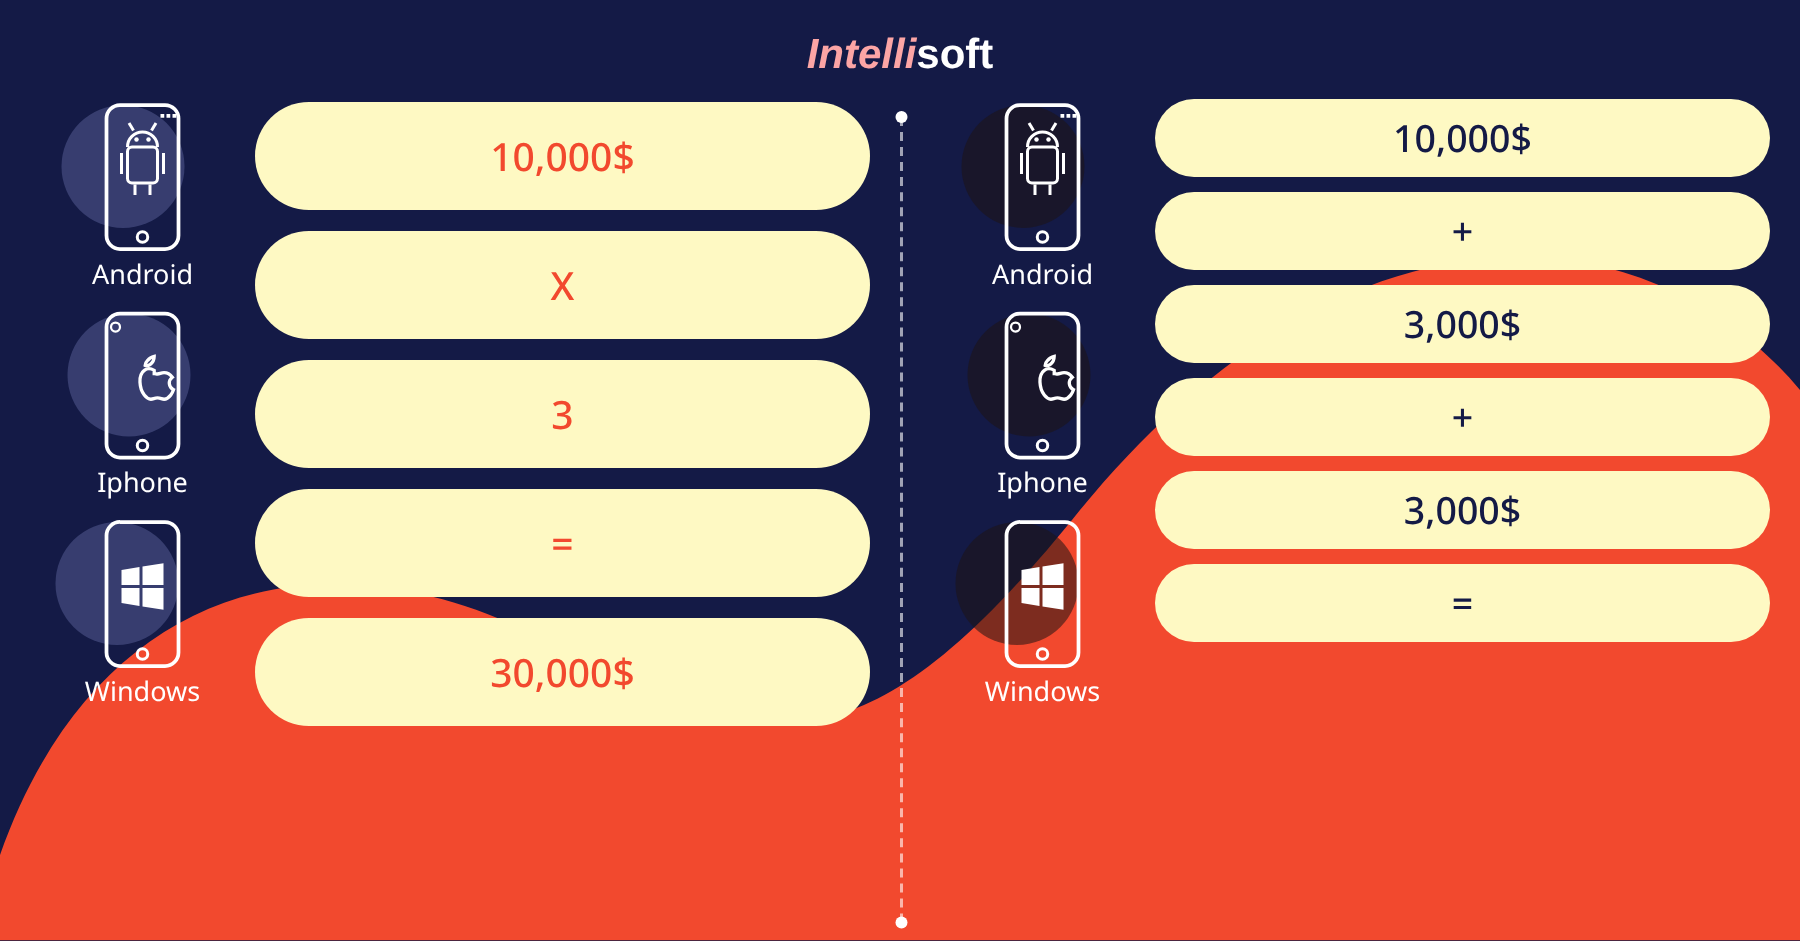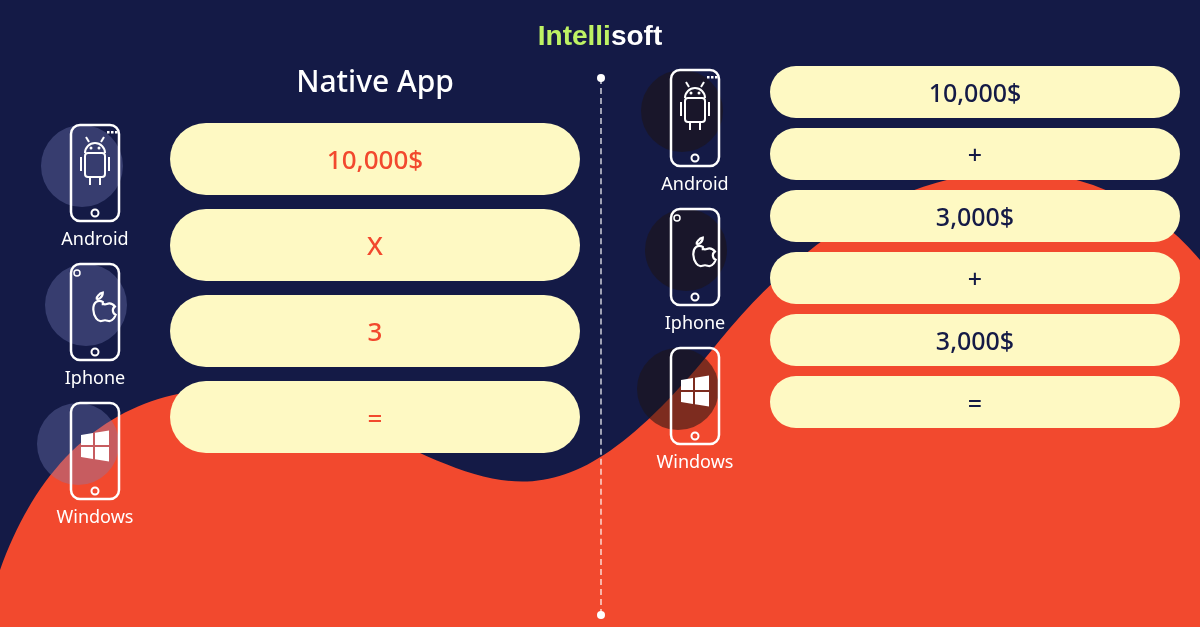--- a/index.html
+++ b/index.html
@@ -23,21 +23,21 @@
     position: absolute;
     top: 20px;
     left: 50%;
     transform: translateX(-50%);
     font-size: 28px;
     font-weight: 800;
     color: #fff;
     z-index: 5;
     font-family: "Segoe UI", Arial Black, sans-serif;
   }
-  .logo .accent { color: #bef264; }
+  .logo .accent { color: #fca5a5; font-style: italic; }
   .divider {
     position: absolute;
     left: 50%;
     top: 78px;
     bottom: 12px;
     border-left: 2px dashed rgba(255,255,255,0.6);
     z-index: 4;
   }
   .divider:before, .divider:after {
     content: "";
@@ -130,21 +130,20 @@
   <path d="M 0,570 C 60,400 200,350 350,420 C 500,490 560,540 720,340 C 900,120 1100,140 1200,260 L 1200,627 L 0,627 Z" fill="#F2492E"></path>
 </svg>
 
 <div class="logo">
   <span class="accent">Intelli</span><span>soft</span>
 </div>
 
 <div class="divider"></div>
 
 <div class="col left">
-  <h2>Native App</h2>
   <div class="row">
     <div class="devices">
       <div class="dev">
         <div class="circle"></div>
         <svg viewBox="0 0 60 100">
           <rect x="6" y="2" width="48" height="96" rx="9" fill="none" stroke="#fff" stroke-width="2.5"></rect>
           <circle cx="30" cy="90" r="3.5" fill="none" stroke="#fff" stroke-width="2"></circle>
           <rect x="42" y="8" width="2.5" height="2.5" fill="#fff"></rect>
             <rect x="46" y="8" width="2.5" height="2.5" fill="#fff"></rect>
             <rect x="50" y="8" width="2.5" height="2.5" fill="#fff"></rect>
@@ -189,20 +188,21 @@
           </g>
         </svg>
         <div class="label">Windows</div>
       </div>
     </div>
     <div class="pills">
       <div class="pill tall orange">10,000$</div>
       <div class="pill tall orange">X</div>
       <div class="pill tall orange">3</div>
       <div class="pill tall orange">=</div>
+      <div class="pill tall orange">30,000$</div>
     </div>
   </div>
 </div>
 
 <div class="col right">
   <div class="row">
     <div class="devices">
       <div class="dev">
         <div class="circle"></div>
         <svg viewBox="0 0 60 100">

